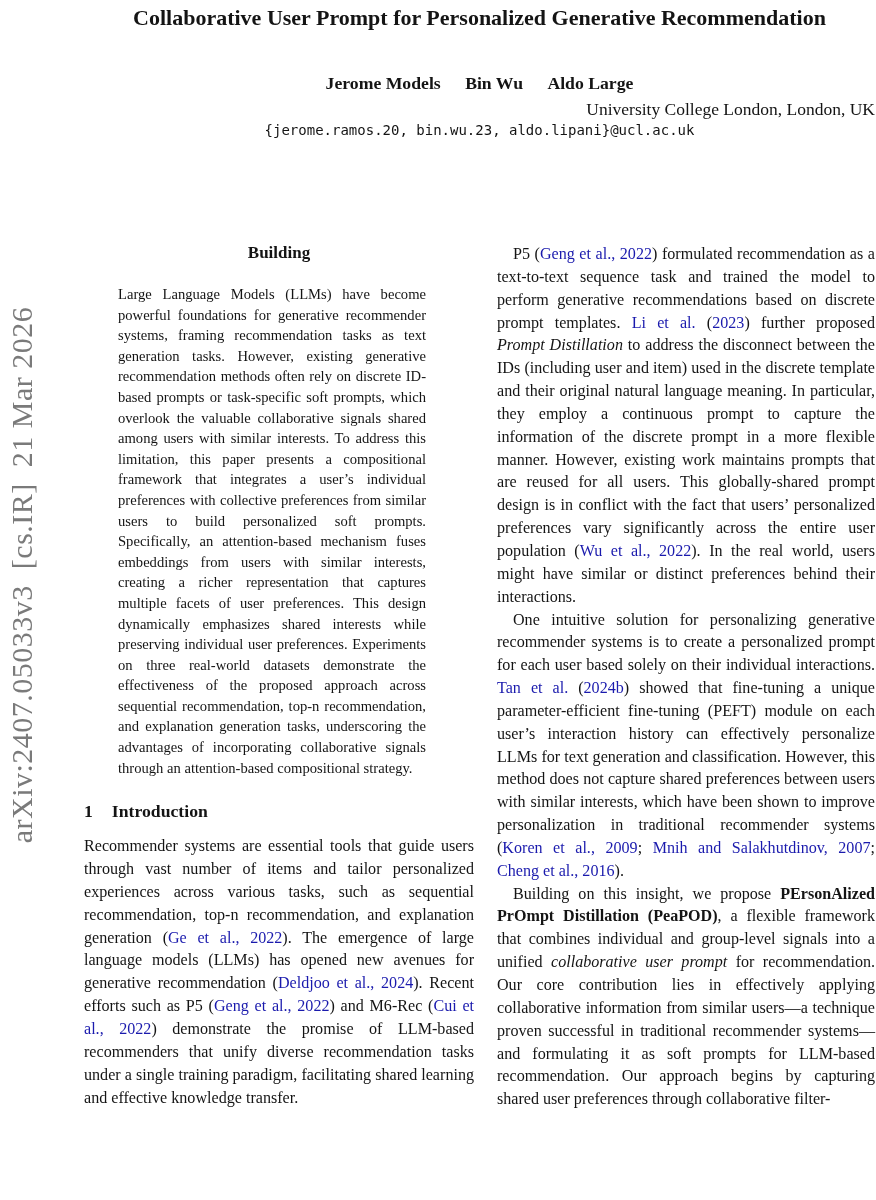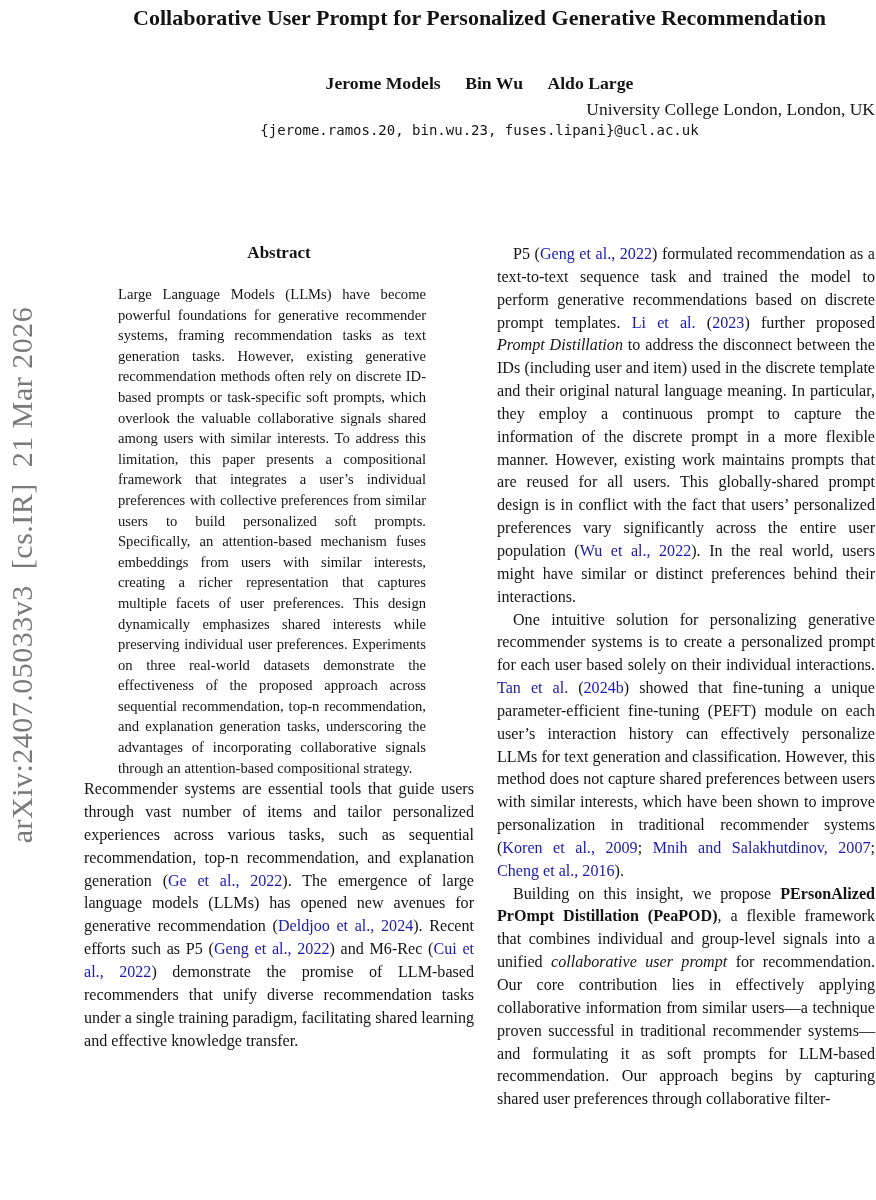--- a/index.html
+++ b/index.html
@@ -65,25 +65,28 @@
   <div class="title">Collaborative User Prompt for Personalized Generative Recommendation</div>
 
   <div class="authors">
     <span>Jerome Models</span>
     <span>Bin Wu</span>
     <span>Aldo Large</span>
   </div>
 
   <div class="affiliation">University College London, London, UK</div>
 
-  <div class="email">{jerome.ramos.20, bin.wu.23, fuses.lipani}@ucl.ac.uk</div>
+  <div class="email">{jerome.ramos.20, bin.wu.23, aldo.lipani}@ucl.ac.uk</div>
 
   <div class="col-left">
-    <div class="abstract-heading">Abstract</div>
+    <div class="abstract-heading">Building</div>
     <div class="abstract-body">Large Language Models (LLMs) have become powerful foundations for generative recommender systems, framing recommendation tasks as text generation tasks. However, existing generative recommendation methods often rely on discrete ID-based prompts or task-specific soft prompts, which overlook the valuable collaborative signals shared among users with similar interests. To address this limitation, this paper presents a compositional framework that integrates a user’s individual preferences with collective preferences from similar users to build personalized soft prompts. Specifically, an attention-based mechanism fuses embeddings from users with similar interests, creating a richer representation that captures multiple facets of user preferences. This design dynamically emphasizes shared interests while preserving individual user preferences. Experiments on three real-world datasets demonstrate the effectiveness of the proposed approach across sequential recommendation, top-n recommendation, and explanation generation tasks, underscoring the advantages of incorporating collaborative signals through an attention-based compositional strategy.</div>
+    <div class="section-heading">
+      <span class="sec-num">1</span><span>Introduction</span>
+    </div>
     <div class="para"><span>Recommender systems are essential tools that guide users through vast number of items and tailor personalized experiences across various tasks, such as sequential recommendation, top-n recommendation, and explanation generation (</span><span class="cite">Ge et al., 2022</span><span>). The emergence of large language models (LLMs) has opened new avenues for generative recommendation (</span><span class="cite">Deldjoo et al., 2024</span><span>). Recent efforts such as P5 (</span><span class="cite">Geng et al., 2022</span><span>) and M6-Rec (</span><span class="cite">Cui et al., 2022</span><span>) demonstrate the promise of LLM-based recommenders that unify diverse recommendation tasks under a single training paradigm, facilitating shared learning and effective knowledge transfer.</span></div>
   </div>
 
   <div class="col-right">
     <div class="para indent"><span>P5 (</span><span class="cite">Geng et al., 2022</span><span>) formulated recommendation as a text-to-text sequence task and trained the model to perform generative recommendations based on discrete prompt templates. </span><span class="cite">Li et al.</span><span> (</span><span class="cite">2023</span><span>) further proposed </span><span class="it">Prompt Distillation</span><span> to address the disconnect between the IDs (including user and item) used in the discrete template and their original natural language meaning. In particular, they employ a continuous prompt to capture the information of the discrete prompt in a more flexible manner. However, existing work maintains prompts that are reused for all users. This globally-shared prompt design is in conflict with the fact that users’ personalized preferences vary significantly across the entire user population (</span><span class="cite">Wu et al., 2022</span><span>). In the real world, users might have similar or distinct preferences behind their interactions.</span></div>
     <div class="para indent"><span>One intuitive solution for personalizing generative recommender systems is to create a personalized prompt for each user based solely on their individual interactions. </span><span class="cite">Tan et al.</span><span> (</span><span class="cite">2024b</span><span>) showed that fine-tuning a unique parameter-efficient fine-tuning (PEFT) module on each user’s interaction history can effectively personalize LLMs for text generation and classification. However, this method does not capture shared preferences between users with similar interests, which have been shown to improve personalization in traditional recommender systems (</span><span class="cite">Koren et al., 2009</span><span>; </span><span class="cite">Mnih and Salakhutdinov, 2007</span><span>; </span><span class="cite">Cheng et al., 2016</span><span>).</span></div>
     <div class="para indent"><span>Building on this insight, we propose </span><span class="bd">PErsonAlized PrOmpt Distillation (PeaPOD)</span><span>, a flexible framework that combines individual and group-level signals into a unified </span><span class="it">collaborative user prompt</span><span> for recommendation. Our core contribution lies in effectively applying collaborative information from similar users—a technique proven successful in traditional recommender systems—and formulating it as soft prompts for LLM-based recommendation. Our approach begins by capturing shared user preferences through collaborative filter-</span></div>
   </div>
 
 </div>

